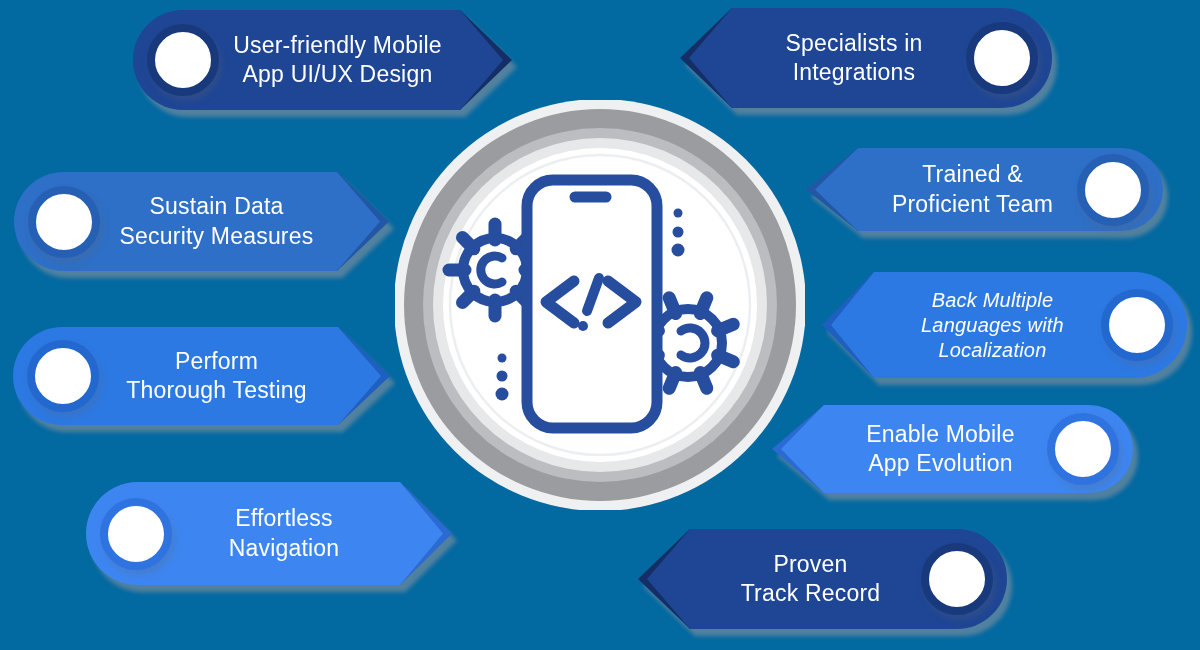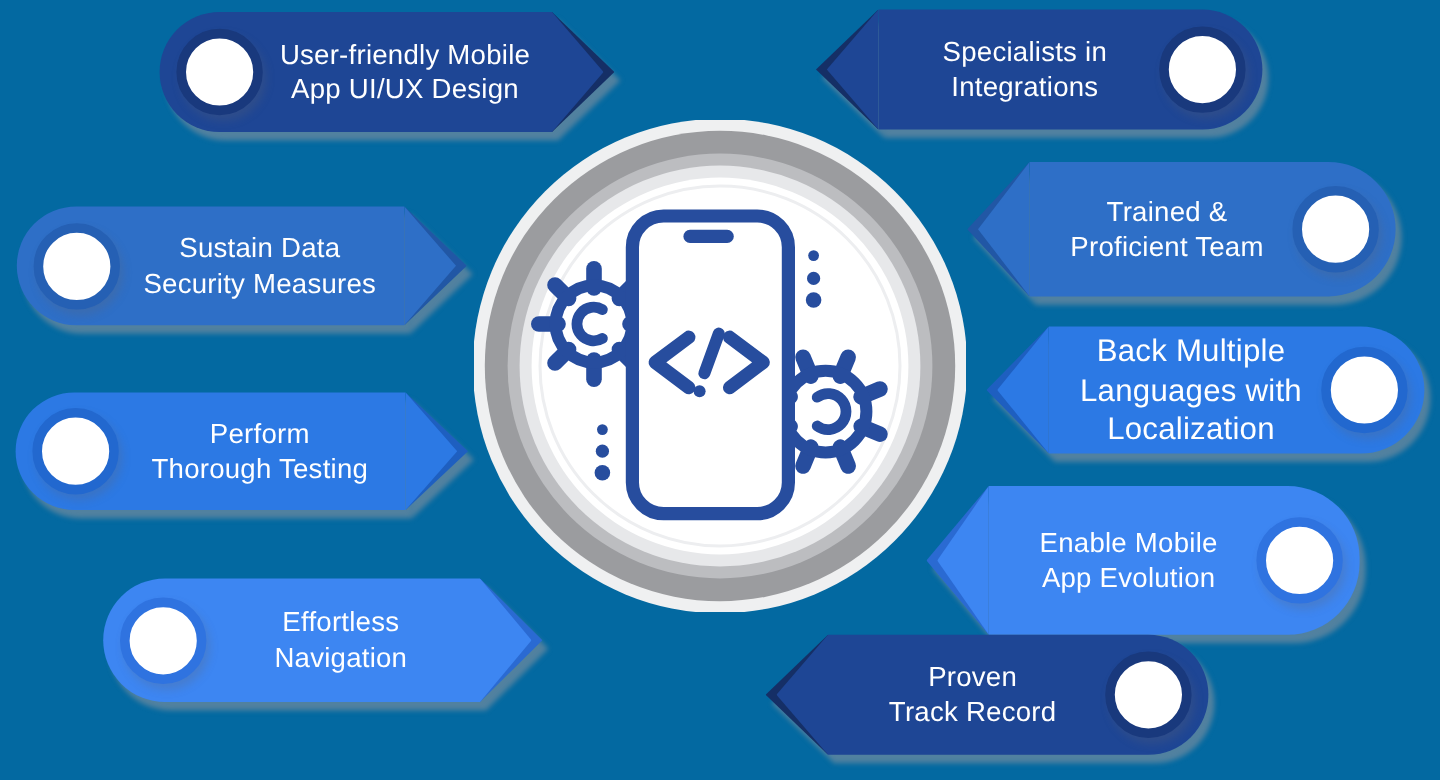--- a/index.html
+++ b/index.html
@@ -12,21 +12,21 @@
   .banner .body{
     position:absolute;inset:0;background:var(--c);
     display:flex;align-items:center;justify-content:center;
   }
   .banner.left  .body{border-radius:60px 0 0 60px;padding-left:90px;padding-right:8px;}
   .banner.right .body{border-radius:0 60px 60px 0;padding-right:90px;padding-left:14px;}
   .label{
     color:#ffffff;text-align:center;white-space:pre-line;
     font-size:23px;line-height:1.27;letter-spacing:.2px;
   }
-  .banner.small .label{font-size:26px;line-height:1.25;}
+  .banner.small .label{font-size:20px;line-height:1.25;font-style:italic;}
   .tip{position:absolute;top:0;bottom:0;width:52px;}
   .banner.left  .tip{left:100%;}
   .banner.right .tip{right:100%;}
   .tip-back,.tip-front{position:absolute;top:0;bottom:0;}
   .tip-back{left:0;right:0;background:var(--e);}
   .banner.left  .tip-back,.banner.left  .tip-front{clip-path:polygon(0 0,100% 50%,0 100%);}
   .banner.right .tip-back,.banner.right .tip-front{clip-path:polygon(100% 0,0 50%,100% 100%);}
   .banner.left  .tip-front{left:0;right:9px;background:var(--c);}
   .banner.right .tip-front{left:9px;right:0;background:var(--c);}
   .bullet{
@@ -160,21 +160,21 @@
         <div class="tip-back"></div>
         <div class="tip-front"></div>
       </div>
     <div class="body">
       <div class="bullet"></div>
       <div class="label">Effortless
 Navigation</div>
     </div>
   </div>
 
-  <div class="banner right" style="left: 858px; top: 135px; width: 305px; height: 112px; --c: #2e6fc7; --e: #2157a5; --r: #2560b4;">
+  <div class="banner right" style="left: 858px; top: 148px; width: 305px; height: 83px; --c: #2e6fc7; --e: #2157a5; --r: #2560b4;">
     <div class="tip">
         <div class="tip-back"></div>
         <div class="tip-front"></div>
       </div>
     <div class="body">
       <div class="bullet"></div>
       <div class="label">Trained &amp;
 Proficient Team</div>
     </div>
   </div>
@@ -185,21 +185,21 @@
         <div class="tip-front"></div>
       </div>
     <div class="body">
       <div class="bullet"></div>
       <div class="label">Back Multiple
 Languages with
 Localization</div>
     </div>
   </div>
 
-  <div class="banner right" style="left: 824px; top: 405px; width: 309px; height: 124px; --c: #3d86f2; --e: #2a6ad2; --r: #2f73e0;">
+  <div class="banner right" style="left: 824px; top: 405px; width: 309px; height: 88px; --c: #3d86f2; --e: #2a6ad2; --r: #2f73e0;">
     <div class="tip">
         <div class="tip-back"></div>
         <div class="tip-front"></div>
       </div>
     <div class="body">
       <div class="bullet"></div>
       <div class="label">Enable Mobile
 App Evolution</div>
     </div>
   </div>

